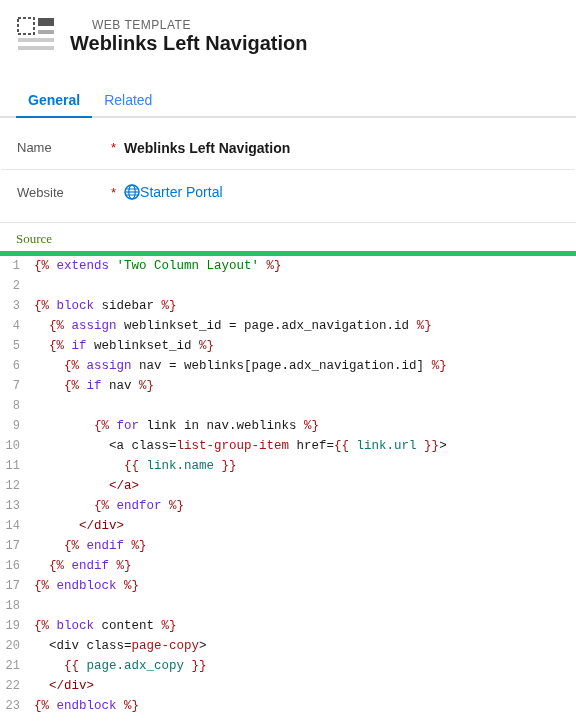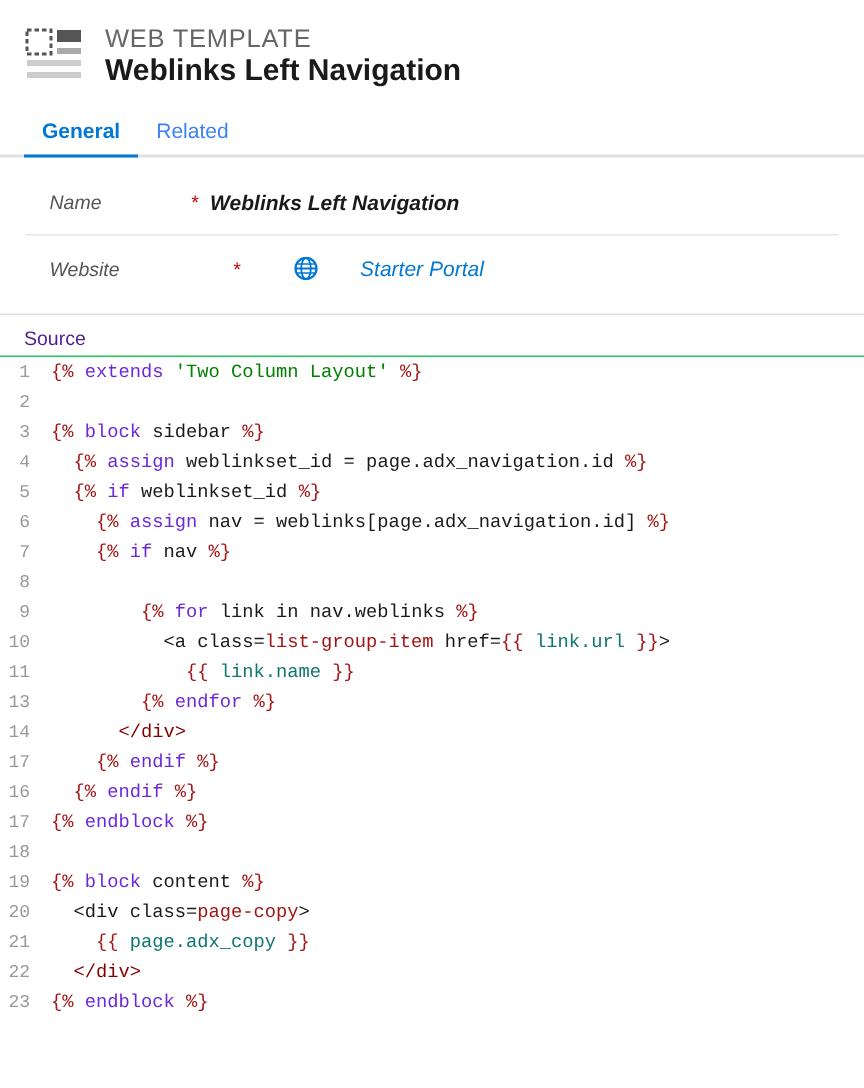--- a/index.html
+++ b/index.html
@@ -22,68 +22,67 @@
     .header-icon {
       width: 40px;
       height: 40px;
       flex-shrink: 0;
     }
     .header-text {
       display: flex;
       flex-direction: column;
     }
     .header-label {
-      font-size: 17px;
+      font-size: 12px;
       color: #666;
       text-transform: uppercase;
       letter-spacing: 0.5px;
+      margin-left: 22px;
     }
     .header-title {
       font-size: 20px;
       font-weight: 600;
       color: #1a1a1a;
     }
 
     
     .tabs {
       display: flex;
       border-bottom: 2px solid #e0e0e0;
       padding: 0 16px;
-      margin-top: 4px;
+      margin-top: 20px;
     }
     .tab {
       padding: 8px 12px;
       cursor: pointer;
       font-size: 14px;
       color: #3b82f6;
       border-bottom: 2px solid transparent;
       margin-bottom: -2px;
     }
     .tab.active {
       color: #0078d4;
       border-bottom: 2px solid #0078d4;
       font-weight: 600;
     }
 
     
     .form-section {
-      padding: 8px 17px;
+      padding: 8px 1px;
       border-bottom: 1px solid #e0e0e0;
-      font-style: italic;
     }
     .form-row {
       display: flex;
       align-items: center;
       padding: 10px 16px;
       border-bottom: 1px solid #e8e8e8;
       min-height: 44px;
     }
     .form-row:last-child {
       border-bottom: none;
-      gap: 28px;
     }
     .field-label {
       width: 90px;
       color: #555;
       font-size: 13px;
       flex-shrink: 0;
     }
     .field-required {
       color: #c00;
       margin-left: 4px;
@@ -108,22 +107,23 @@
       display: inline-flex;
       align-items: center;
       justify-content: center;
       color: #0078d4;
     }
 
     
     .source-header {
       padding: 8px 16px 4px 16px;
       font-size: 13px;
-      color: #4c1d95;
-      border-bottom: 1px solid #22c55e;
+      color: #4d7c0f;
+      border-bottom: 5px solid #22c55e;
+      font-family: Liberation Serif, serif;
     }
 
     
     .code-block {
       font-family: 'Consolas', 'Courier New', monospace;
       font-size: 12.5px;
       background: #fff;
       overflow: auto;
       padding: 0;
     }
@@ -243,20 +243,24 @@
     </div>
     <div class="code-line">
       <span class="line-num">10</span>
       <span class="line-content">          &lt;a class=<span class="c-red">list-group-item</span> href=<span class="c-red">{{</span><span class="c-var"> link.url </span><span class="c-red">}}</span>&gt;</span>
     </div>
     <div class="code-line">
       <span class="line-num">11</span>
       <span class="line-content">            <span class="c-red">{{</span><span class="c-var"> link.name </span><span class="c-red">}}</span></span>
     </div>
     <div class="code-line">
+      <span class="line-num">12</span>
+      <span class="line-content">          <span class="c-html">&lt;/a&gt;</span></span>
+    </div>
+    <div class="code-line">
       <span class="line-num">13</span>
       <span class="line-content">        <span class="c-red">{%</span> <span class="c-blue">endfor</span> <span class="c-red">%}</span></span>
     </div>
     <div class="code-line">
       <span class="line-num">14</span>
       <span class="line-content">      <span class="c-html">&lt;/div&gt;</span></span>
     </div>
     <div class="code-line">
       <span class="line-num">17</span>
       <span class="line-content">    <span class="c-red">{%</span> <span class="c-blue">endif</span> <span class="c-red">%}</span></span>

